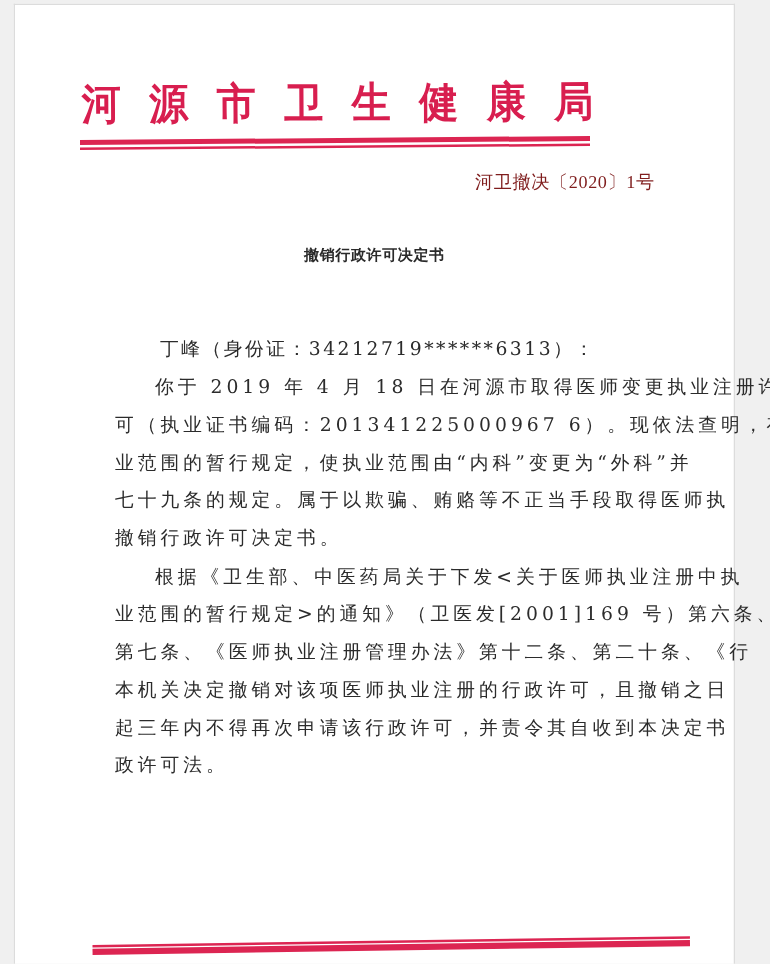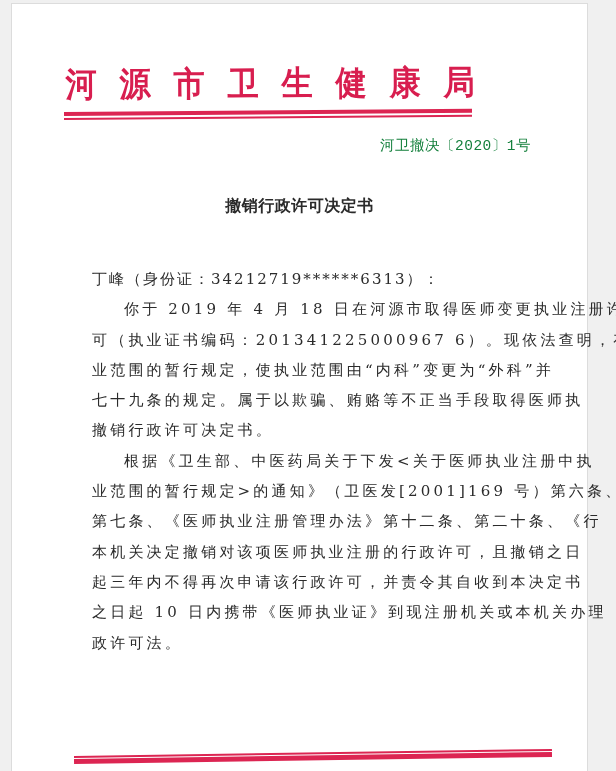--- a/index.html
+++ b/index.html
@@ -50,54 +50,54 @@
     transform: scaleX(0.92);
   }
   .redline {
     position: absolute;
     background: #dc2552;
   }
   .doc-number {
     position: absolute;
     left: 368px;
     top: 132px;
-    font-family: Liberation Mono, monospace;
+    font-family: Liberation Serif, serif;
     font-size: 14.5px;
-    color: #15803d;
+    color: #7f1d1d;
     letter-spacing: 0.5px;
   }
   .doc-heading {
     position: absolute;
     left: 0;
     right: 0;
     top: 192px;
     text-align: center;
     font-family: "DejaVu Sans", "Liberation Sans", sans-serif;
     font-weight: bold;
-    font-size: 16px;
+    font-size: 12px;
     color: #2a2a2a;
     letter-spacing: 0.5px;
   }
   .body-text {
     position: absolute;
     left: 80px;
     top: 260px;
     width: 440px;
     font-family: "DejaVu Serif", "Liberation Serif", serif;
     font-size: 15px;
     color: #2b2b2b;
   }
   .line {
     height: 30.3px;
     line-height: 30.3px;
     white-space: nowrap;
     letter-spacing: 3.2px;
   }
   .line.indent { padding-left: 32px; }
-  .line.first { letter-spacing: 2px; }
+  .line.first { letter-spacing: 2px; margin-left: 36px; }
 </style>
 </head>
 <body>
 
 <div class="viewer">
   <div class="page">
 
     <div class="header-title">
       <span>河</span>
       <span>源</span>
@@ -126,21 +126,20 @@
         <div class="line">七十九条的规定。属于以欺骗、贿赂等不正当手段取得医师执</div>
         <div class="line">撤销行政许可决定书。</div>
       </div>
 
       <div>
         <div class="line indent">根据《卫生部、中医药局关于下发&lt;关于医师执业注册中执</div>
         <div class="line">业范围的暂行规定&gt;的通知》（卫医发[2001]169 号）第六条、</div>
         <div class="line">第七条、《医师执业注册管理办法》第十二条、第二十条、《行</div>
         <div class="line">本机关决定撤销对该项医师执业注册的行政许可，且撤销之日</div>
         <div class="line">起三年内不得再次申请该行政许可，并责令其自收到本决定书</div>
-        <div class="line">之日起 10 日内携带《医师执业证》到现注册机关或本机关办理</div>
         <div class="line">政许可法。</div>
       </div>
     </div>
 
     <div class="redline" style="left:62px; top:752px; width:478px; height:1.5px; transform:rotate(-0.85deg); transform-origin:left top;"></div>
     <div class="redline" style="left:62px; top:755px; width:478px; height:5px; transform:rotate(-0.85deg); transform-origin:left top;"></div>
 
   </div>
 </div>
 

